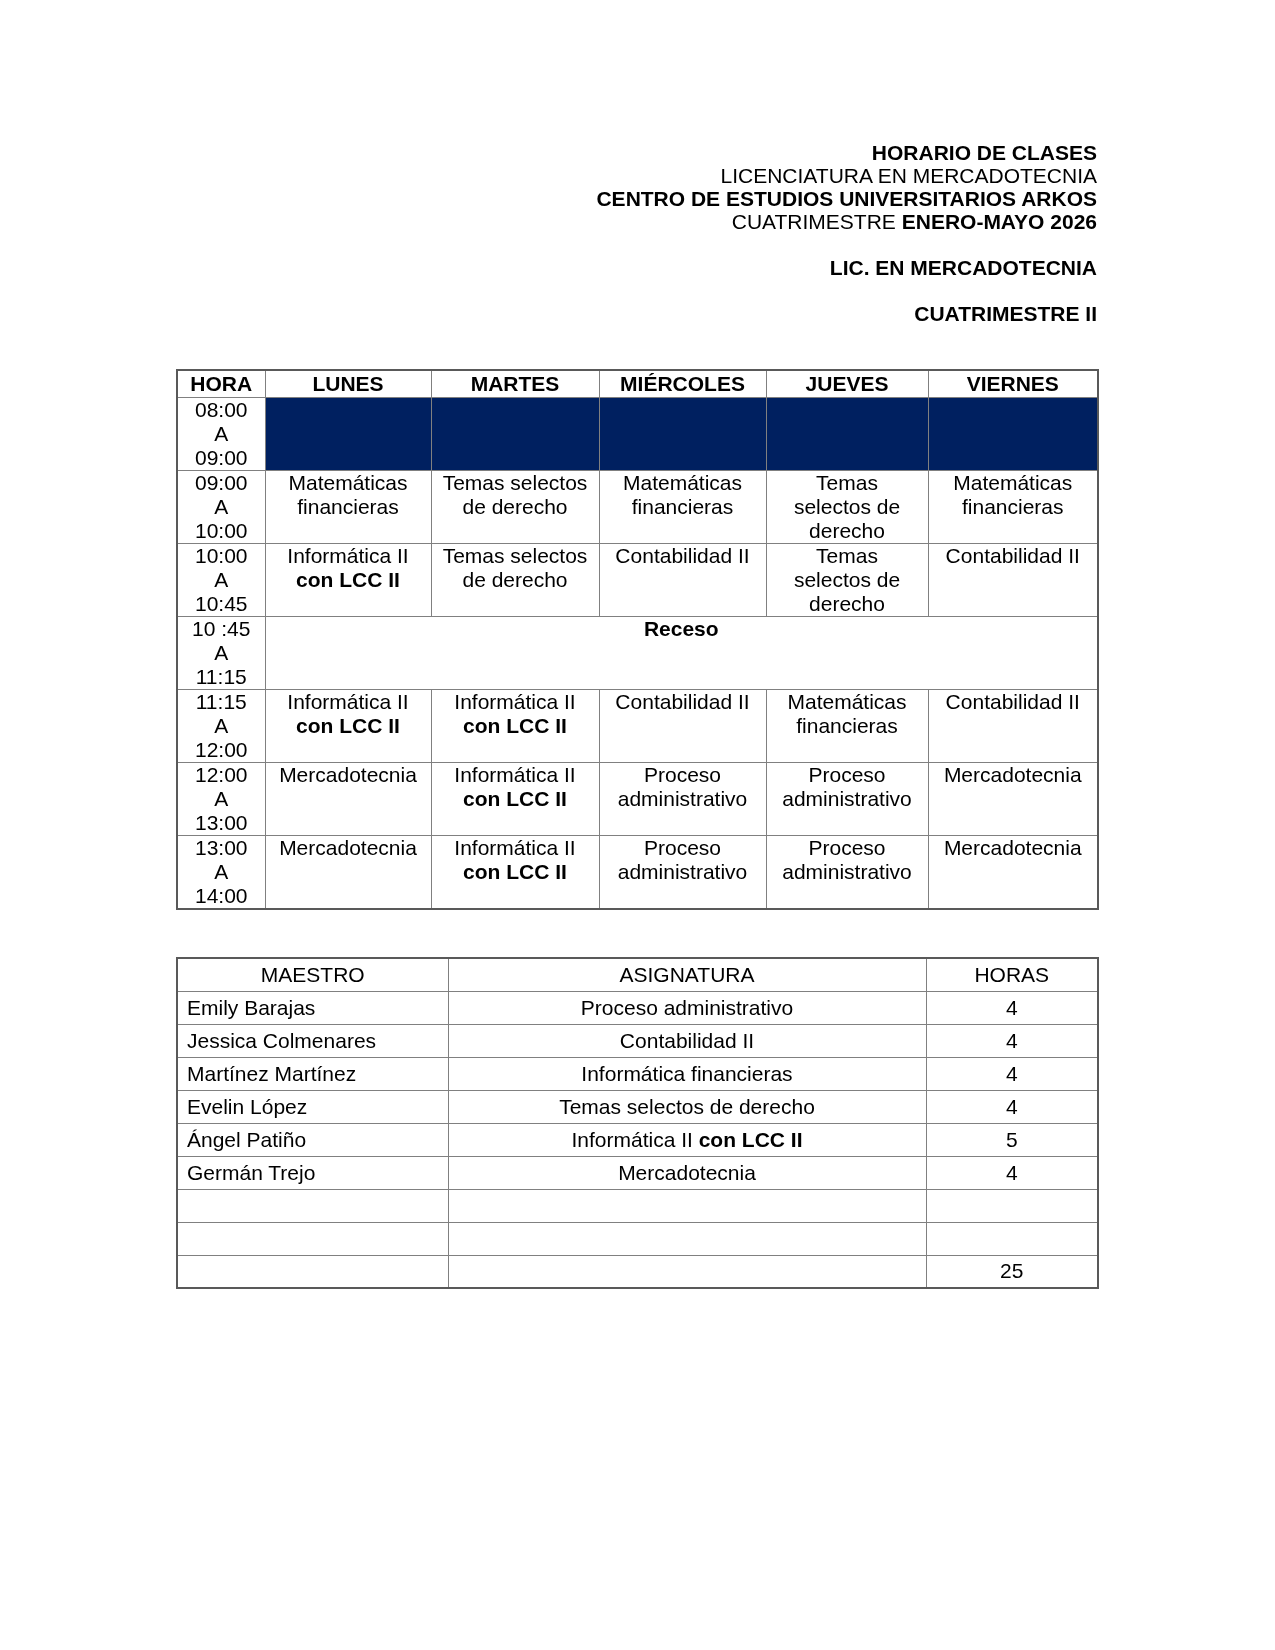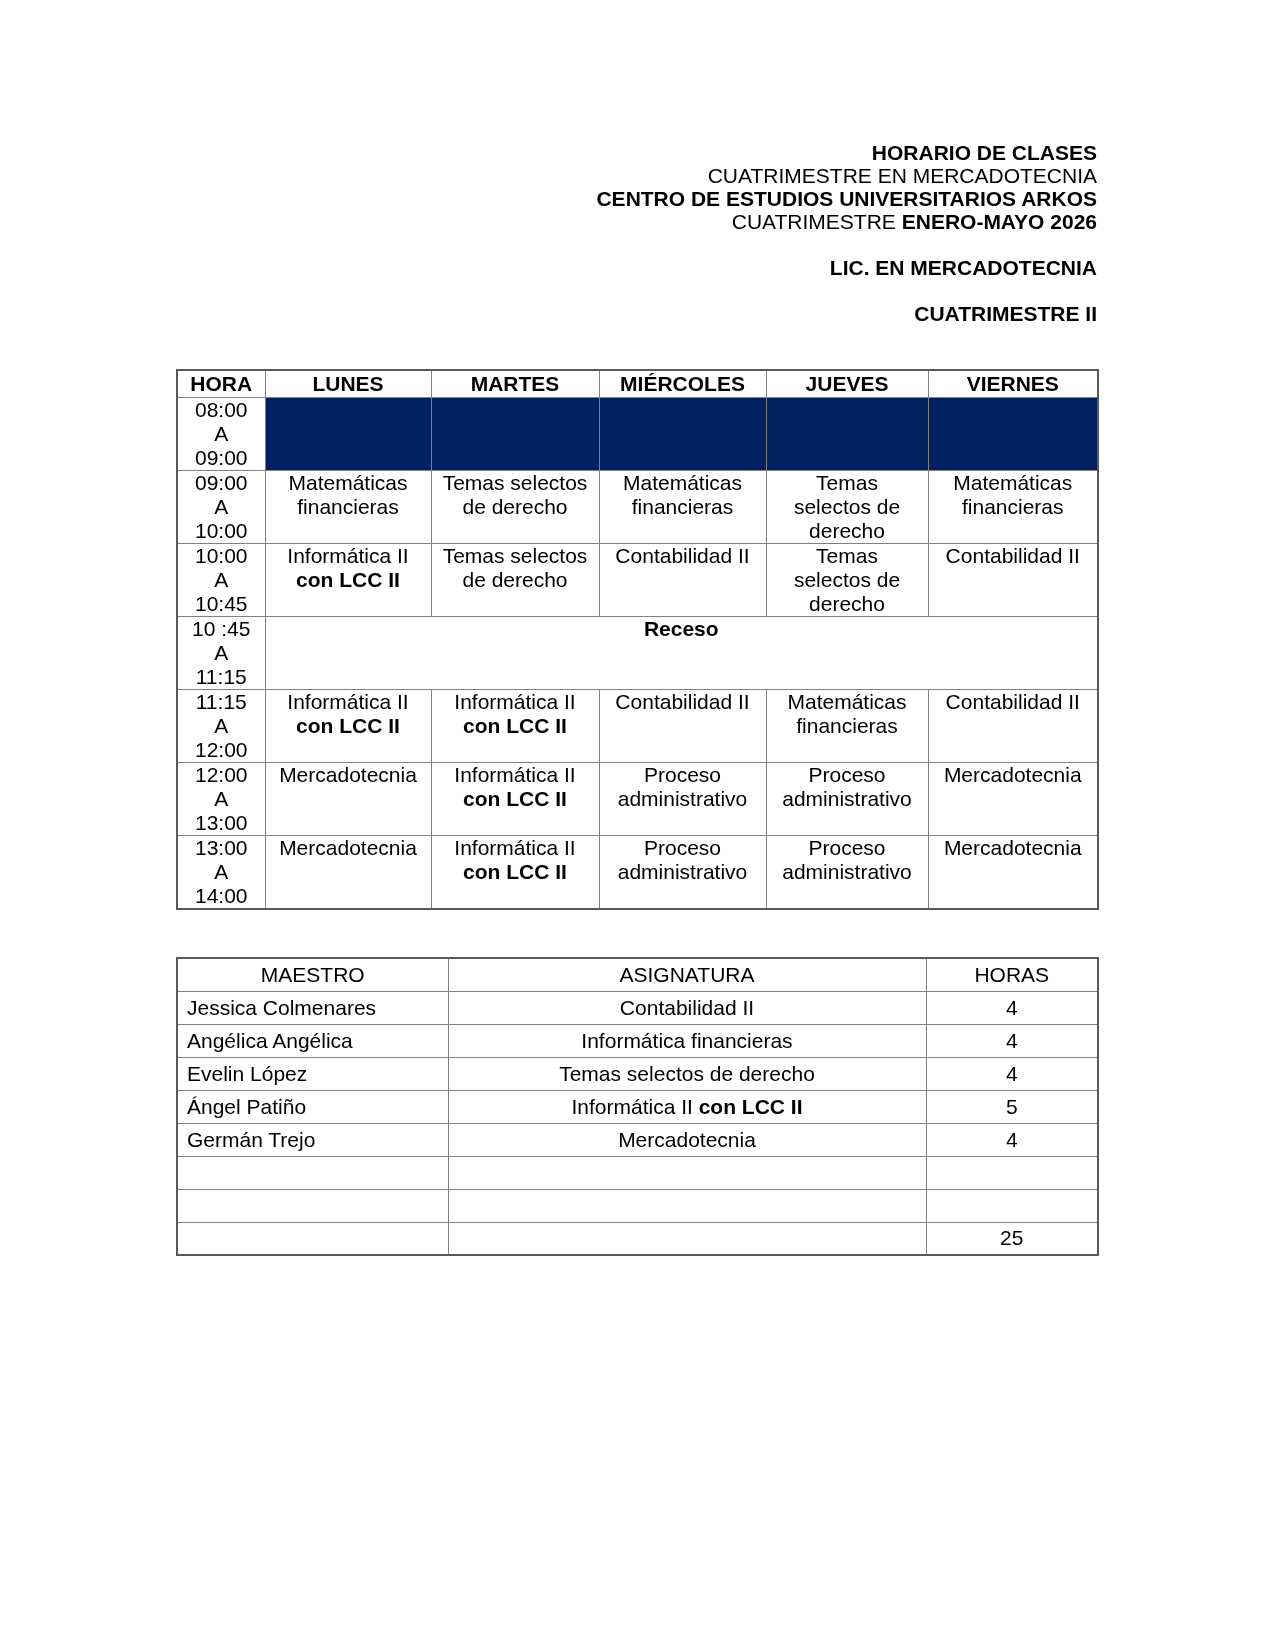--- a/index.html
+++ b/index.html
@@ -30,21 +30,21 @@
   .tbl2 td{vertical-align:middle;text-align:center;padding:0 6px;}
   .tbl2 td.maestro{text-align:left;padding-left:9px;}
 </style>
 </head>
 <body>
 
 <div class="content">
 
   <div class="titles">
       <div class="tline"><span class="b">HORARIO DE CLASES</span></div>
-      <div class="tline"><span>CUATRIMESTRE EN MERCADOTECNIA</span></div>
+      <div class="tline"><span>LICENCIATURA EN MERCADOTECNIA</span></div>
       <div class="tline"><span class="b">CENTRO DE ESTUDIOS UNIVERSITARIOS ARKOS</span></div>
       <div class="tline"><span>CUATRIMESTRE </span><span class="b">ENERO-MAYO 2026</span></div>
       <div class="tline gap"><span class="b">LIC. EN MERCADOTECNIA</span></div>
       <div class="tline gap"><span class="b">CUATRIMESTRE II</span></div>
     </div>
 
   <table class="tbl tbl1">
     <colgroup>
       <col style="width:88px">
         <col style="width:166px">
@@ -127,26 +127,31 @@
     </colgroup>
     <thead>
       <tr id="staff-head">
           <th>MAESTRO</th>
           <th>ASIGNATURA</th>
           <th>HORAS</th>
         </tr>
     </thead>
     <tbody id="staff-body">
         <tr>
+          <td class="maestro">Emily Barajas</td>
+          <td><span>Proceso administrativo</span></td>
+          <td>4</td>
+        </tr>
+        <tr>
           <td class="maestro">Jessica Colmenares</td>
           <td><span>Contabilidad II</span></td>
           <td>4</td>
         </tr>
         <tr>
-          <td class="maestro">Angélica Angélica</td>
+          <td class="maestro">Martínez Martínez</td>
           <td><span>Informática financieras</span></td>
           <td>4</td>
         </tr>
         <tr>
           <td class="maestro">Evelin López</td>
           <td><span>Temas selectos de derecho</span></td>
           <td>4</td>
         </tr>
         <tr>
           <td class="maestro">Ángel Patiño</td>

